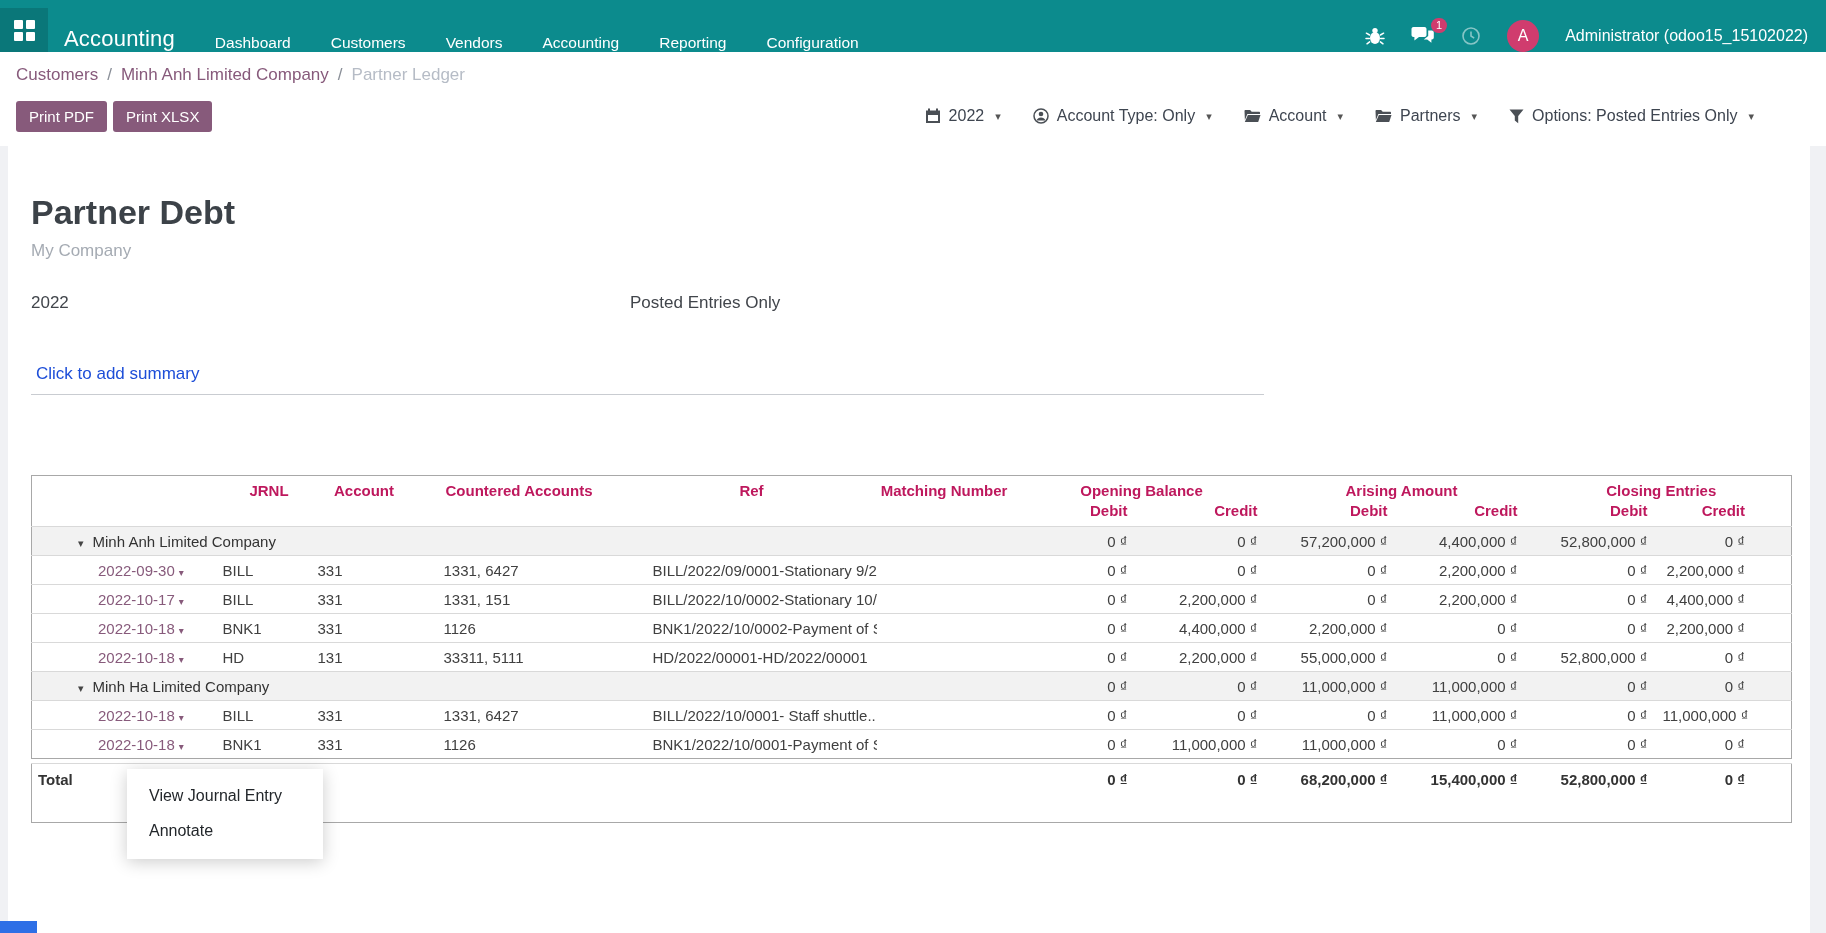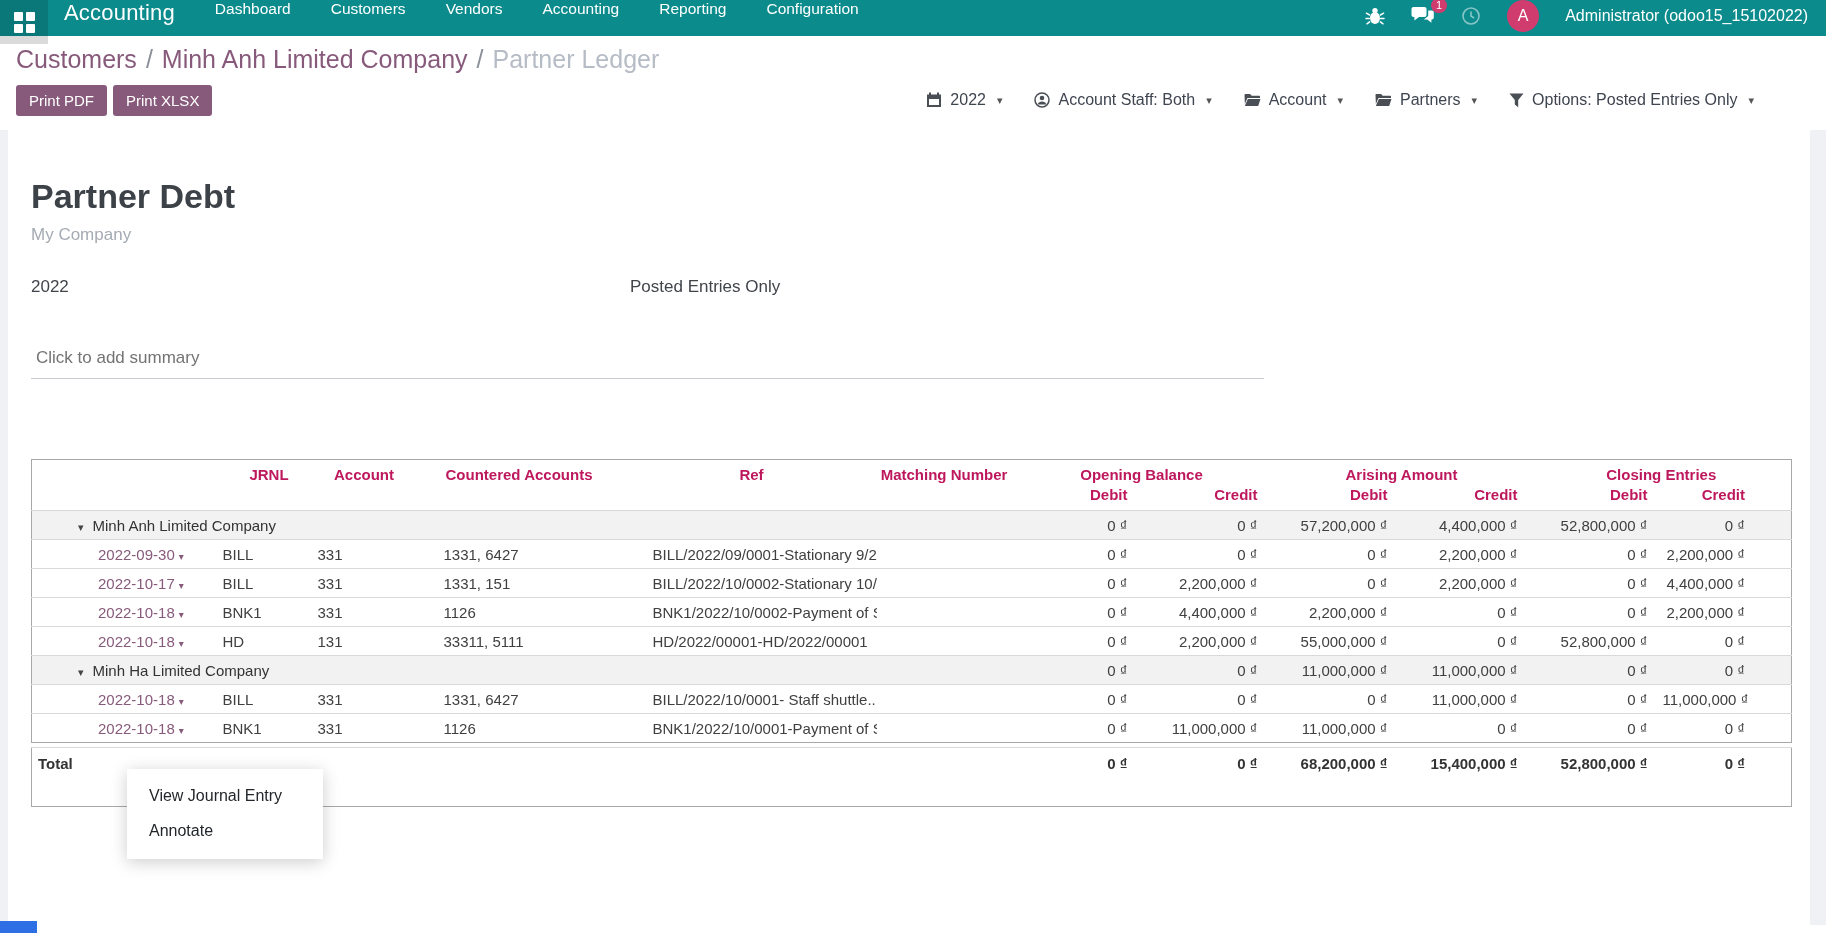--- a/index.html
+++ b/index.html
@@ -8,52 +8,52 @@
     --pink:#d03c6e;
     --blue:#2e6fe6;
   }
   *{box-sizing:border-box;}
   html,body{margin:0;padding:0;}
   body{
     width:1826px;height:933px;overflow:hidden;position:relative;
     font-family:"Liberation Sans","DejaVu Sans",sans-serif;background:#fff;color:#404040;
   }
   
-  .navbar{height:36px;background:var(--navbar);display:flex;align-items:flex-start;color:#fff;}
+  .navbar{height:52px;background:var(--navbar);display:flex;align-items:flex-end;color:#fff;}
   .apps-btn{width:48px;height:44px;background:rgba(0,0,0,.14);display:flex;align-items:center;justify-content:center;cursor:pointer;flex:0 0 auto;}
   .apps-grid{display:grid;grid-template-columns:9px 9px;grid-gap:3px;}
   .apps-grid div{width:9px;height:9px;background:#fff;border-radius:1px;}
   .app-name{font-size:22px;font-weight:500;margin:0 40px 0 16px;letter-spacing:.2px;cursor:pointer;}
   .nav-menus{display:flex;gap:40px;list-style:none;margin:0;padding:0;font-size:15.5px;}
   .nav-menus li{cursor:pointer;white-space:nowrap;}
   .nav-right{margin-left:auto;display:flex;align-items:center;gap:26px;padding-right:18px;}
   .icon-btn{position:relative;cursor:pointer;display:flex;align-items:center;}
   .badge{position:absolute;top:-8px;right:-12px;background:var(--pink);border-radius:9px;font-size:11px;line-height:1;padding:2px 5px;color:#fff;}
   .avatar{width:32px;height:32px;border-radius:50%;background:var(--pink);display:flex;align-items:center;justify-content:center;font-size:16px;cursor:pointer;}
   .user-name{font-size:16px;cursor:pointer;white-space:nowrap;}
   
   .control-panel{background:#fff;padding:10px 16px 14px 16px;}
-  .breadcrumb{font-size:25px;line-height:26px;}
+  .breadcrumb{font-size:17px;line-height:26px;}
   .breadcrumb a{color:var(--purple);text-decoration:none;cursor:pointer;}
   .crumb-sep{color:#8a8f98;margin:0 9px;}
   .crumb-current{color:#b6bcc6;}
   .cp-row{display:flex;align-items:center;margin-top:12px;height:32px;}
   .btn{background:var(--purple);color:#fff;font-size:15px;padding:7px 13px;border:none;border-radius:3px;margin-right:6px;cursor:pointer;font-family:inherit;}
   .cp-filters{margin-left:auto;display:flex;gap:32px;align-items:center;padding-right:56px;font-size:16px;color:#3e4550;}
   .filter-item{display:flex;align-items:center;gap:8px;cursor:pointer;white-space:nowrap;}
   .f-icon{display:flex;align-items:center;}
   .caret{font-size:11px;color:#555;margin-left:3px;}
   
   .content{position:relative;background:#f0f1f4;height:795px;}
   .sheet{position:absolute;left:8px;right:16px;top:0;bottom:0;background:#fff;padding:0 19px 0 23px;overflow:hidden;}
   .report-title{font-size:34px;font-weight:700;color:#3c4248;margin:46px 0 0 0;line-height:40px;}
   .company{color:#a5abb3;font-size:17px;margin-top:8px;line-height:22px;}
   .period-row{position:relative;margin-top:30px;font-size:17px;color:#41454b;height:22px;line-height:22px;}
   .posted{position:absolute;left:599px;top:0;}
-  .summary{margin-top:48px;width:1233px;color:#737373;font-size:17px;line-height:24px;padding:0 0 8px 5px;border-bottom:1px solid #c9ccd1;cursor:text;}
+  .summary{margin-top:48px;width:1233px;color:#1d4ed8;font-size:17px;line-height:24px;padding:0 0 8px 5px;border-bottom:1px solid #c9ccd1;cursor:text;}
   
   table.ledger{border-collapse:collapse;table-layout:fixed;width:1760px;font-size:15px;color:#404040;border:1px solid #a8a8a8;}
   table.main{margin-top:80px;}
   table.ledger th{font-weight:700;color:#be185d;font-size:15px;}
   thead th{vertical-align:top;padding-top:6px;text-align:center;}
   thead tr.sub th{padding-top:2px;padding-bottom:7px;height:22px;}
   tbody td{border-top:1px solid #d9d9d9;height:29px;}
   tr.group-row td{background:#f2f2f2;}
   .num{text-align:right;padding-right:14px;white-space:nowrap;}
   .num.last{padding-right:46px;}
@@ -148,21 +148,21 @@
           <span class="caret">▾</span>
         </span>
       <span class="filter-item">
           <span class="f-icon">
             <svg width="16" height="16" viewBox="0 0 16 16">
               <circle cx="8" cy="8" r="7" fill="none" stroke="#4a4f55" stroke-width="1.5"></circle>
               <circle cx="8" cy="6" r="2.3" fill="#4a4f55"></circle>
               <path d="M3.4 12.6c.9-2 2.6-3.1 4.6-3.1s3.7 1.1 4.6 3.1" fill="#4a4f55"></path>
             </svg>
           </span>
-          <span>Account Staff: Both</span>
+          <span>Account Type: Only</span>
           <span class="caret">▾</span>
         </span>
       <span class="filter-item">
           <span class="f-icon">
             <svg width="17" height="14" viewBox="0 0 17 14" fill="#4a4f55">
               <path d="M.5 2c0-.6.5-1 1-1h4.6l1.6 1.8h7.3c.6 0 1 .4 1 1v1.2H3.4L.9 11z"></path>
               <path d="M3.9 6h12.6l-2.3 7H.8z"></path>
             </svg>
           </span>
           <span>Account</span>

